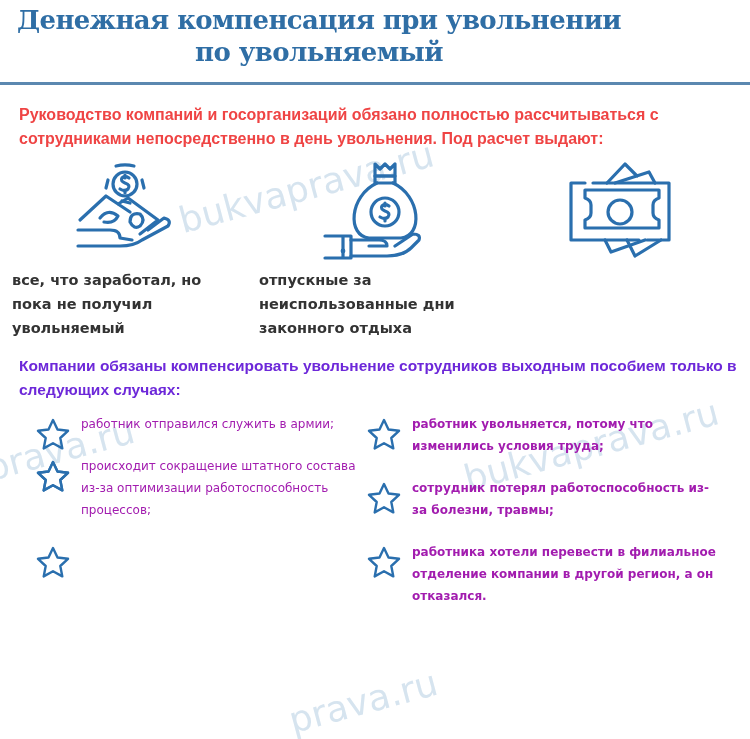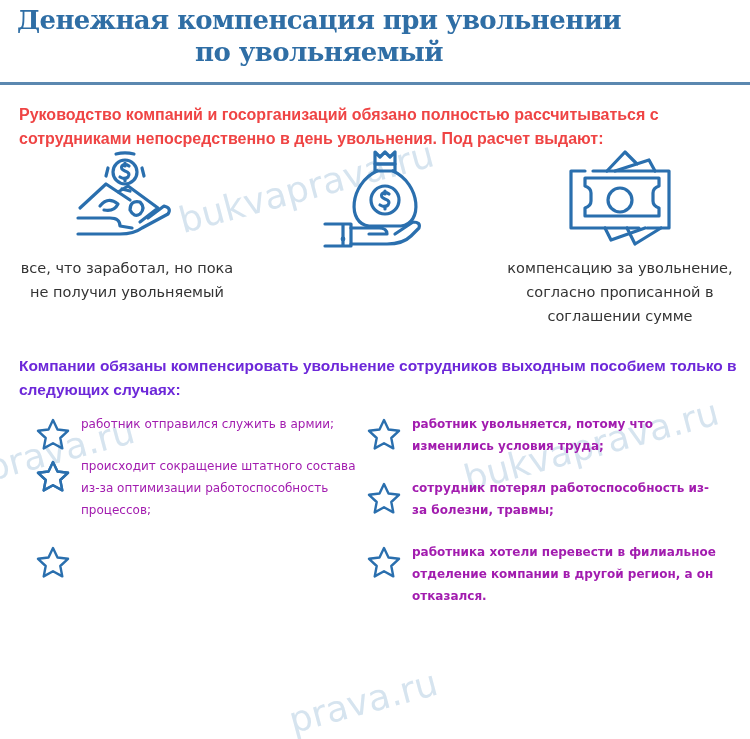--- a/index.html
+++ b/index.html
@@ -18,21 +18,21 @@
     background: #5b88b0;
   }
 
   .intro {
     position: absolute; left: 19px; top: 103px; width: 720px;
     font-family: "Liberation Sans", sans-serif;
     font-weight: bold; font-size: 16px; line-height: 24px; color: #ef4444;
   }
 
   .card {
-    position: absolute; top: 148px; width: 230px; text-align: center;
+    position: absolute; top: 160px; width: 230px;  font-weight: bold;
   }
   .card .icon { display: block; margin: 0 auto; height: 100px; }
   .card .caption {
     margin-top: 8px;
     font-family: "DejaVu Sans", sans-serif;
     font-size: 14.5px; line-height: 24px; color: #333333;
   }
   .card1 { left: 12px; }
   .card2 { left: 259px; }
   .card3 { left: 505px; }
@@ -99,31 +99,31 @@
   <svg class="icon" width="110" height="100" viewBox="0 0 110 100" fill="none" stroke="#2a6fae" stroke-width="3.2" stroke-linecap="round" stroke-linejoin="round">
     <path d="M56 4 l5 5 l5 -5 l5 5 l5 -5 v12 h-20 z"></path>
     <path d="M56 16 h20 v7 h-20 z"></path>
     <path d="M58 23 C30 36 28 76 50 78 L82 78 C104 76 102 36 74 23"></path>
     <circle cx="66" cy="52" r="14"></circle>
     <path d="M70 46 q-4 -3 -7 0 q-2 3 3 5 q6 2 3 6 q-3 3 -8 0 M66 43 v3 M66 58 v3"></path>
     <path d="M6 76 h18 v22 h-18 M24 76 h8 v22 h-8"></path>
     <circle cx="24" cy="91" r="0.8" fill="#2a6fae"></circle>
     <path d="M32 80 h28 q8 0 8 6 h-18 M32 96 h36 q16 0 24 -8 l8 -8 q2 -6 -6 -6 l-18 12"></path>
   </svg>
+  <div class="caption">отпускные за неиспользованные дни законного отдыха</div>
 </div>
 
 <div class="card card3">
   <svg class="icon" width="110" height="100" viewBox="0 0 110 100" fill="none" stroke="#2a6fae" stroke-width="3.2" stroke-linecap="round" stroke-linejoin="round">
     <path d="M42 23 L60 4 L72 16 M50 23 L84 12 L90 23"></path>
     <path d="M40 80 L46 92 L80 80 M62 80 L70 96 L96 80"></path>
     <path d="M6 23 h14 M28 23 h76 v57 h-22 M74 80 h-68 v-57"></path>
     <path d="M20 30 h74 v8 q-6 2 -6 7 v8 q0 5 6 7 v8 h-74 v-8 q6 -2 6 -7 v-8 q0 -5 -6 -7 z"></path>
     <circle cx="55" cy="52" r="12"></circle>
   </svg>
-  <div class="caption">компенсацию за увольнение, согласно прописанной в соглашении сумме</div>
 </div>
 
 <div class="section2">Компании обязаны компенсировать увольнение сотрудников выходным пособием только в следующих случаях:</div>
 
 <div class="col col-left">
   <div class="case">
     <svg class="star" viewBox="0 0 34 32">
         <path d="M17 2 L21.5 11.5 L32 12.8 L24.3 20 L26.3 30.4 L17 25.3 L7.7 30.4 L9.7 20 L2 12.8 L12.5 11.5 Z" fill="none" stroke="#2a6fae" stroke-width="2.4" stroke-linejoin="round"></path>
       </svg>
     <div class="text">работник отправился служить в армии;</div>

